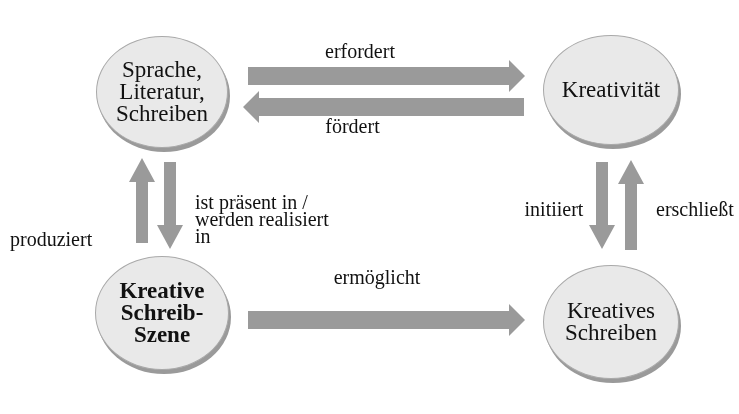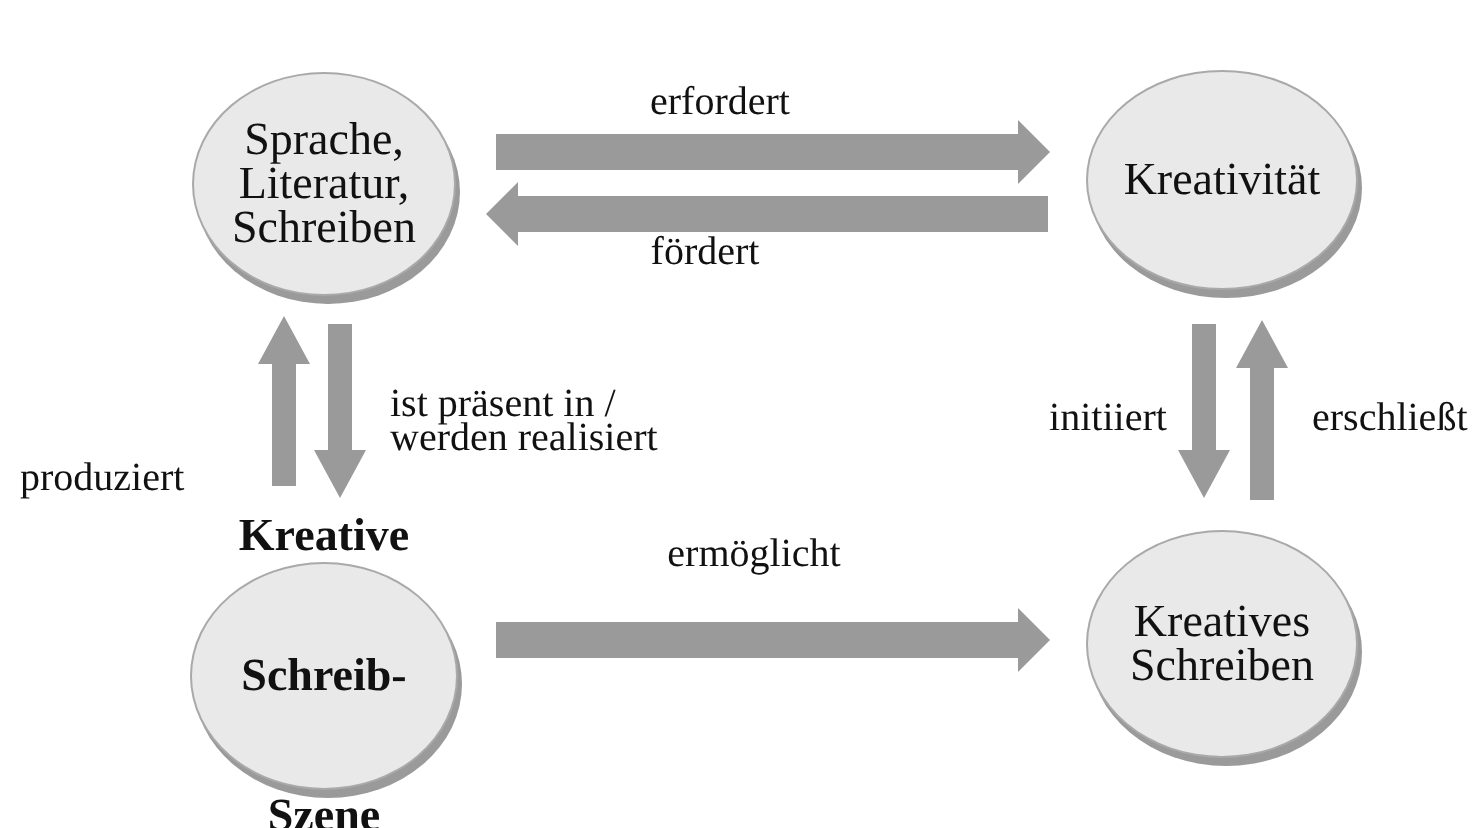--- a/index.html
+++ b/index.html
@@ -33,21 +33,21 @@
     flex-direction: column;
     align-items: center;
     justify-content: center;
     text-align: center;
     font-size: 23px;
     line-height: 22px;
   }
   .node.bold { font-weight: bold; }
   .node-tl { left: 96px;  top: 36px;  width: 132px; height: 112px; }
   .node-tr { left: 543px; top: 35px;  width: 136px; height: 110px; }
-  .node-bl { left: 95px;  top: 281px; width: 134px; height: 114px; gap: 48px; }
+  .node-bl { left: 95px;  top: 256px; width: 134px; height: 114px; }
   .node-br { left: 543px; top: 265px; width: 136px; height: 114px; }
   .arrow { position: absolute; display: block; }
   .arrow polygon { fill: var(--arrow); }
   .edge-label {
     position: absolute;
     font-size: 20px;
     line-height: 18px;
     white-space: nowrap;
   }
   .center { text-align: center; }
@@ -110,20 +110,21 @@
 
   <div class="edge-label center" style="left:280px; top:42px; width:160px;">erfordert</div>
 
   <div class="edge-label center" style="left:275px; top:117px; width:155px;">fördert</div>
 
   <div class="edge-label center" style="left:10px; top:212px; width:80px;margin-top:18px;">produziert</div>
 
   <div class="edge-label multiline" style="left:195px; top:194px; width:130px;">
     <span>ist präsent in /</span>
     <span>werden realisiert</span>
+    <span>in</span>
   </div>
 
   <div class="edge-label center" style="left:522px; top:200px; width:64px;">initiiert</div>
 
   <div class="edge-label center" style="left:656px; top:200px; width:72px;">erschließt</div>
 
   <div class="edge-label center" style="left:307px; top:268px; width:140px;text-align:center;">ermöglicht</div>
 
 </div>
 

